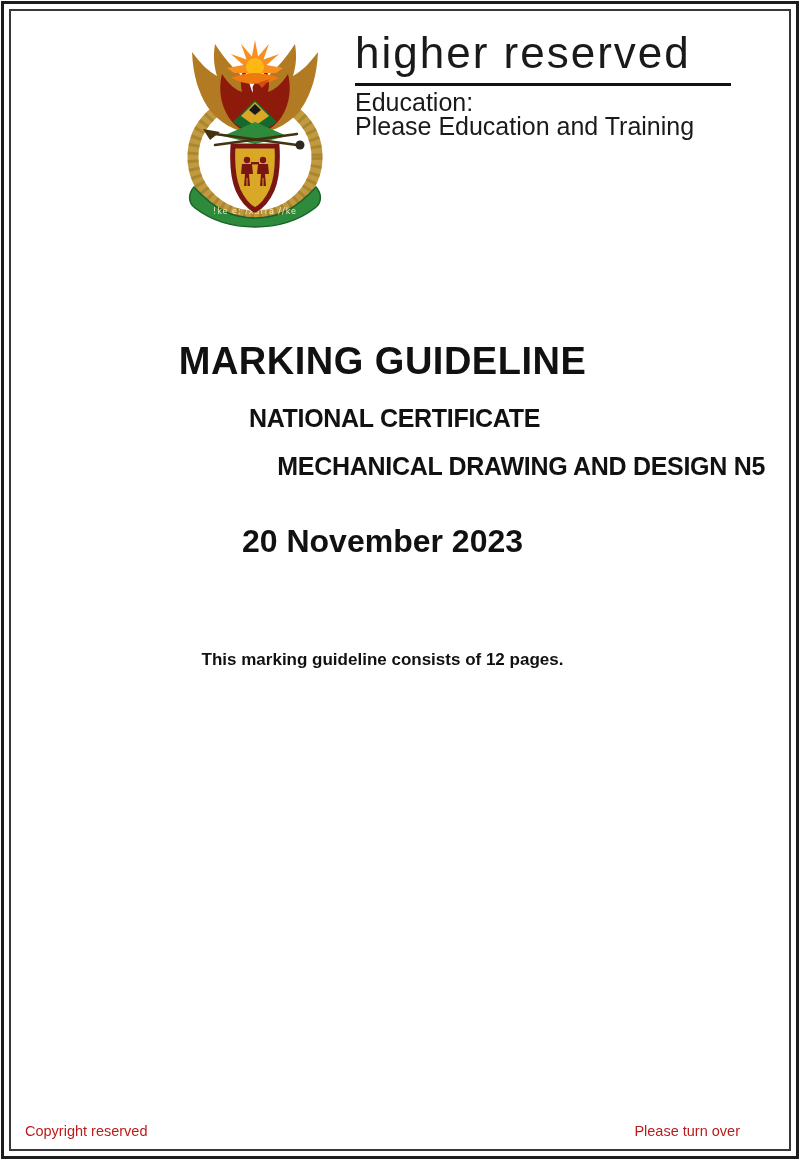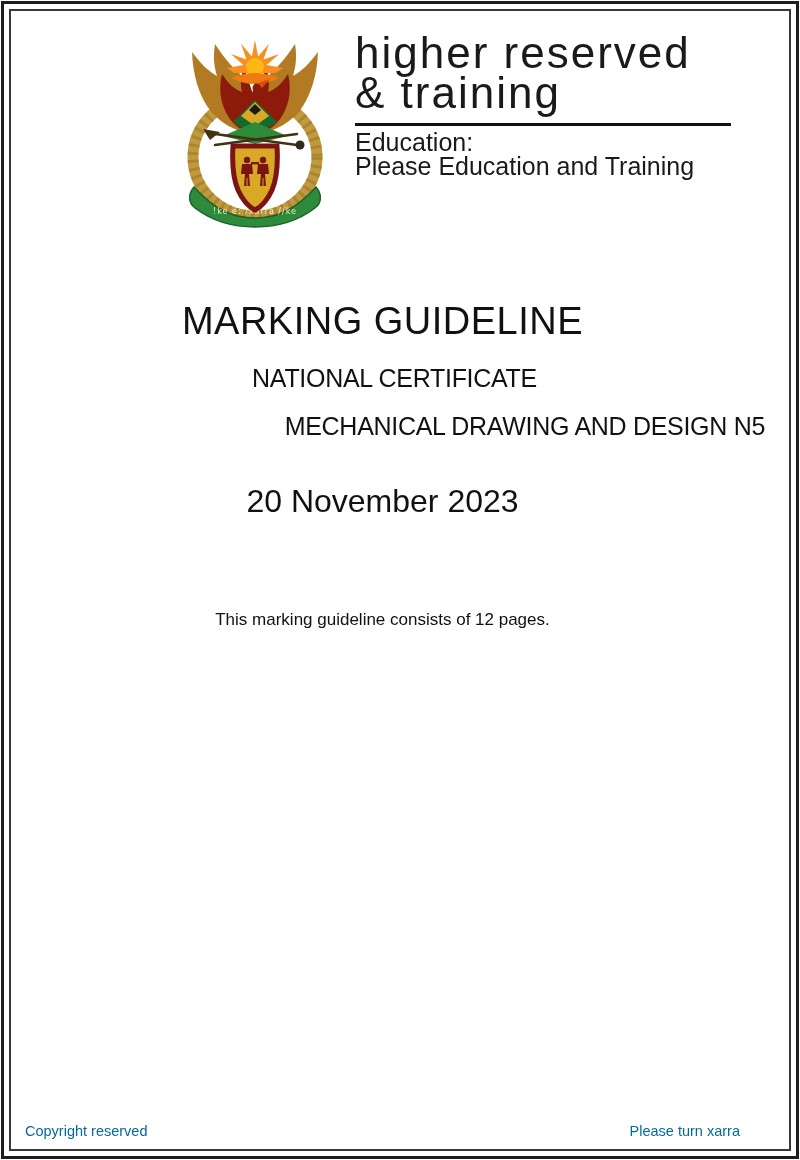--- a/index.html
+++ b/index.html
@@ -16,31 +16,31 @@
   .wordmark-block{position:absolute;left:355px;top:33px;width:392px;}
   .wordmark{
     font-size:44px;line-height:40px;letter-spacing:2px;color:#1a1a1a;
     font-weight:400;white-space:nowrap;
   }
   .divider{width:376px;border-top:3px solid #111;margin-top:10px;}
   .dept{margin-top:5px;font-size:25px;line-height:23.5px;color:#1a1a1a;white-space:nowrap;}
   .dept-country{font-weight:700;}
 
   
-  .centered{position:absolute;left:0;right:35px;text-align:center;font-weight:400;white-space:nowrap;}
+  .centered{position:absolute;left:0;right:35px;text-align:center;font-weight:700;white-space:nowrap;margin-top:40px;}
   .doc-title{top:300px;font-size:38px;letter-spacing:0.5px;}
   .doc-cert{top:364px;font-size:25px;letter-spacing:-0.3px;padding-left:24px;}
   .doc-subject{top:412px;font-size:25px;letter-spacing:-0.3px;text-align:right;}
   .doc-date{top:483px;font-size:32px;}
   .doc-note{top:610px;font-size:17px;}
 
   .footer{
     position:absolute;left:25px;right:60px;top:1123px;
     display:flex;justify-content:space-between;
-    font-size:14.5px;color:#0369a1;
+    font-size:14.5px;color:#b91c1c;
   }
 </style>
 </head>
 <body>
 
 <div class="page">
   <div class="outer-frame"></div>
   <div class="inner-frame"></div>
 
   <svg class="emblem" viewBox="0 0 152 192" xmlns="http://www.w3.org/2000/svg">
@@ -94,32 +94,31 @@
         <circle cx="84" cy="122" r="3.2"></circle>
         <path d="M79 126 L89 126 L90 136 L86 136 L87 148 L84.5 148 L84.5 140 L83.5 140 L83.5 148 L81 148 L82 136 L78 136 Z"></path>
         <rect x="72" y="124" width="8" height="2.4"></rect>
       </g>
     </g>
   </svg>
 
   <div class="wordmark-block">
     <div class="wordmark">
       <span>higher reserved</span><br>
-      <span>&amp; training</span>
     </div>
     <div class="divider"></div>
     <div class="dept">
       <div>Education:</div>
       <div>Please Education and Training</div>
     </div>
   </div>
 
   <div class="centered doc-title">MARKING GUIDELINE</div>
   <div class="centered doc-cert">NATIONAL CERTIFICATE</div>
   <div class="centered doc-subject">MECHANICAL DRAWING AND DESIGN N5</div>
   <div class="centered doc-date">20 November 2023</div>
   <div class="centered doc-note">This marking guideline consists of 12 pages.</div>
 
   <div class="footer">
     <span>Copyright reserved</span>
-    <span>Please turn xarra</span>
+    <span>Please turn over</span>
   </div>
 </div>
 
 </body></html>

